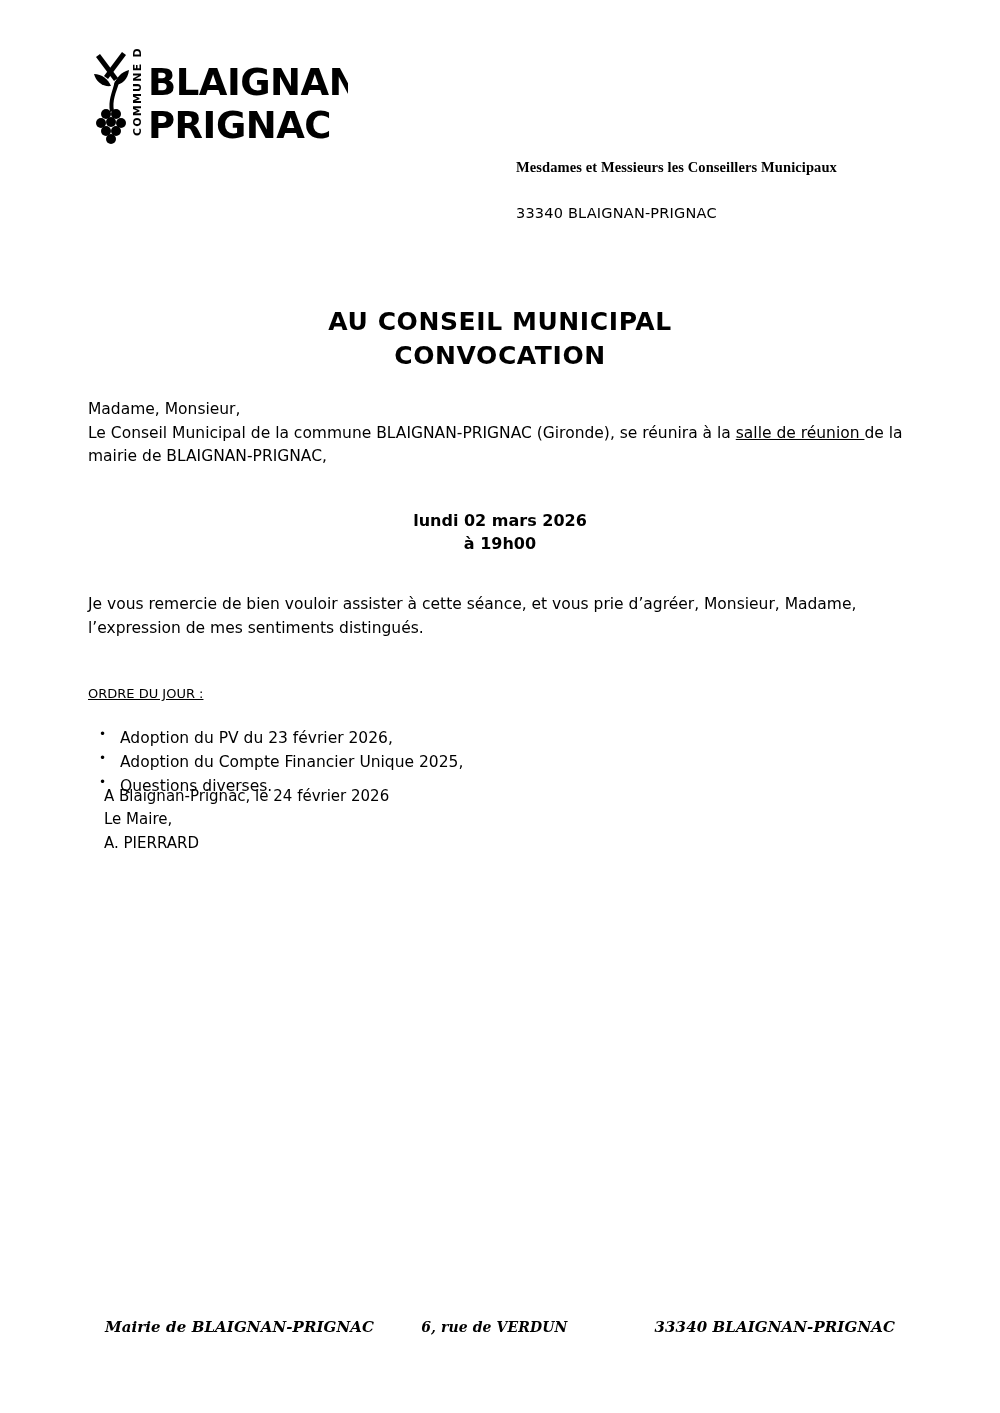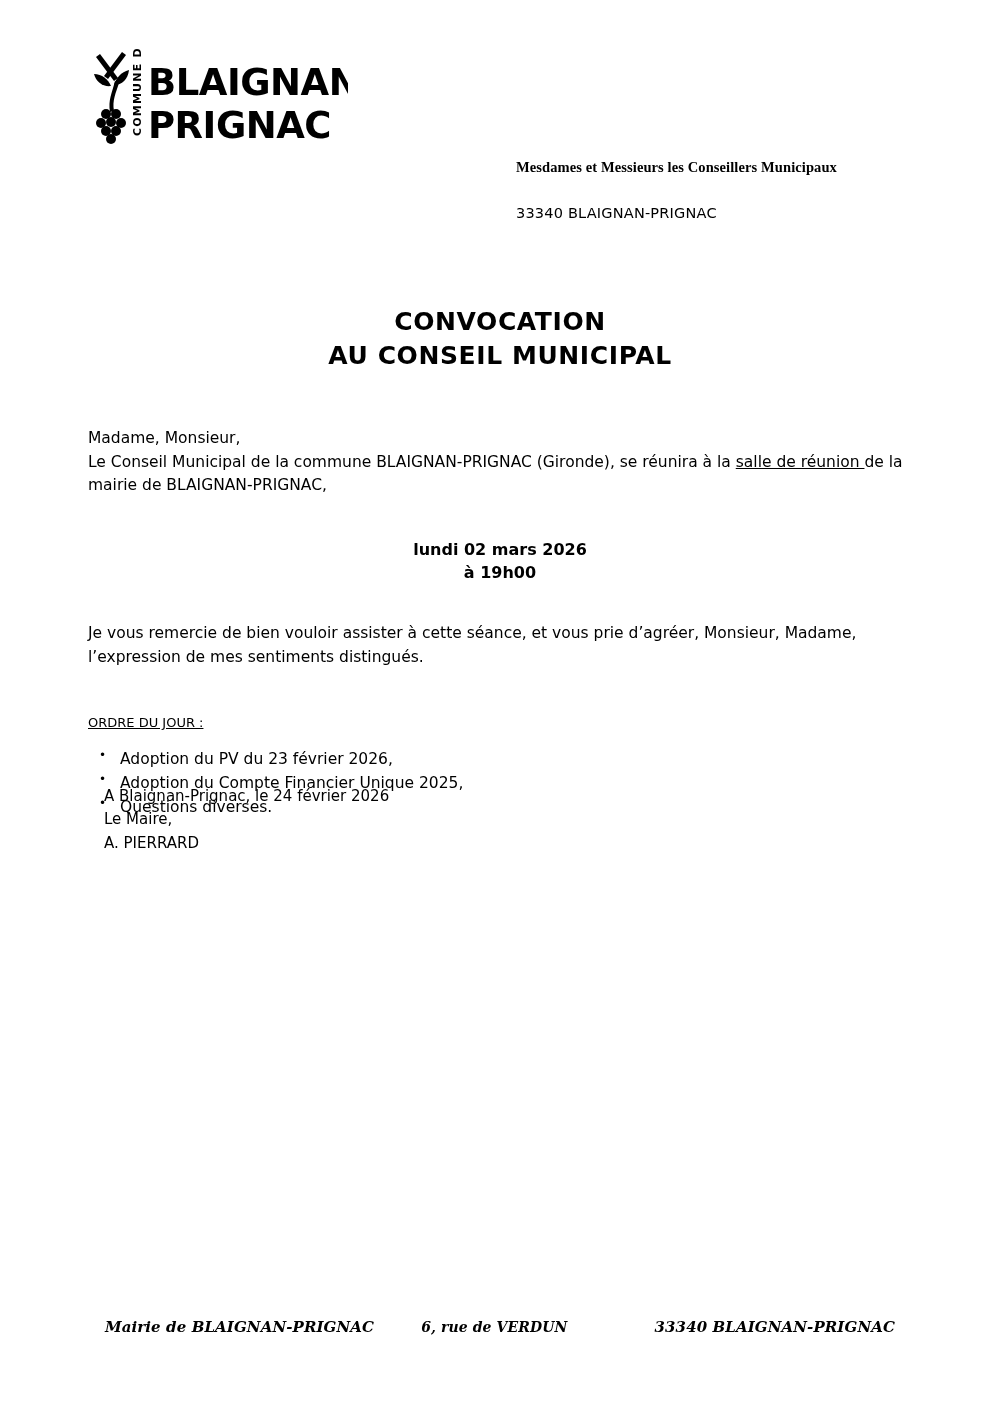--- a/index.html
+++ b/index.html
@@ -68,21 +68,21 @@
     font-weight: bold;
     font-size: 25px;
     letter-spacing: 0.6px;
     line-height: 1.35;
   }
 
   
   .body-block {
     position: absolute;
     left: 88px;
-    top: 427px;
+    top: 398px;
     width: 824px;
     font-size: 15.5px;
     line-height: 1.52;
   }
   .body-block p { margin: 0; }
   .salutation { margin-bottom: 0px; }
   .underline-seg { text-decoration: underline; }
 
   .meeting-when {
     margin-top: 40px;
@@ -101,21 +101,21 @@
   .agenda {
     margin-top: 42px;
   }
   .agenda-heading {
     font-size: 13px;
     display: inline-block;
     text-decoration: underline;
   }
   .agenda-heading .ul { text-decoration: underline; }
   .agenda-list {
-    margin: 12px 0 0 0;
+    margin: 20px 0 0 0;
     padding: 0;
     list-style: none;
   }
   .agenda-list li {
     font-size: 15.5px;
     line-height: 1.55;
     padding-left: 32px;
     position: relative;
   }
   .agenda-list li::before {
@@ -192,22 +192,22 @@
       <text x="60" y="90" font-family="DejaVu Sans, sans-serif" font-size="37" font-weight="bold" letter-spacing="-0.5" fill="#000000">PRIGNAC</text>
     </svg>
   </div>
 
   <div class="addressee">
     <div class="addressee-name">Mesdames et Messieurs les Conseillers Municipaux</div>
     <div class="addressee-city">33340 BLAIGNAN-PRIGNAC</div>
   </div>
 
   <div class="title-block">
+    <div class="title-line">AU CONSEIL MUNICIPAL</div>
     <div class="title-line">CONVOCATION</div>
-    <div class="title-line">AU CONSEIL MUNICIPAL</div>
   </div>
 
   <div class="body-block">
     <p class="salutation">Madame, Monsieur,</p>
     <p><span>Le Conseil Municipal de la commune BLAIGNAN-PRIGNAC (Gironde), se réunira à la </span><span class="underline-seg">salle de réunion </span><span>de la mairie de BLAIGNAN-PRIGNAC,</span></p>
 
     <div class="meeting-when">
       <div>lundi 02 mars 2026</div>
       <div>à 19h00</div>
     </div>

